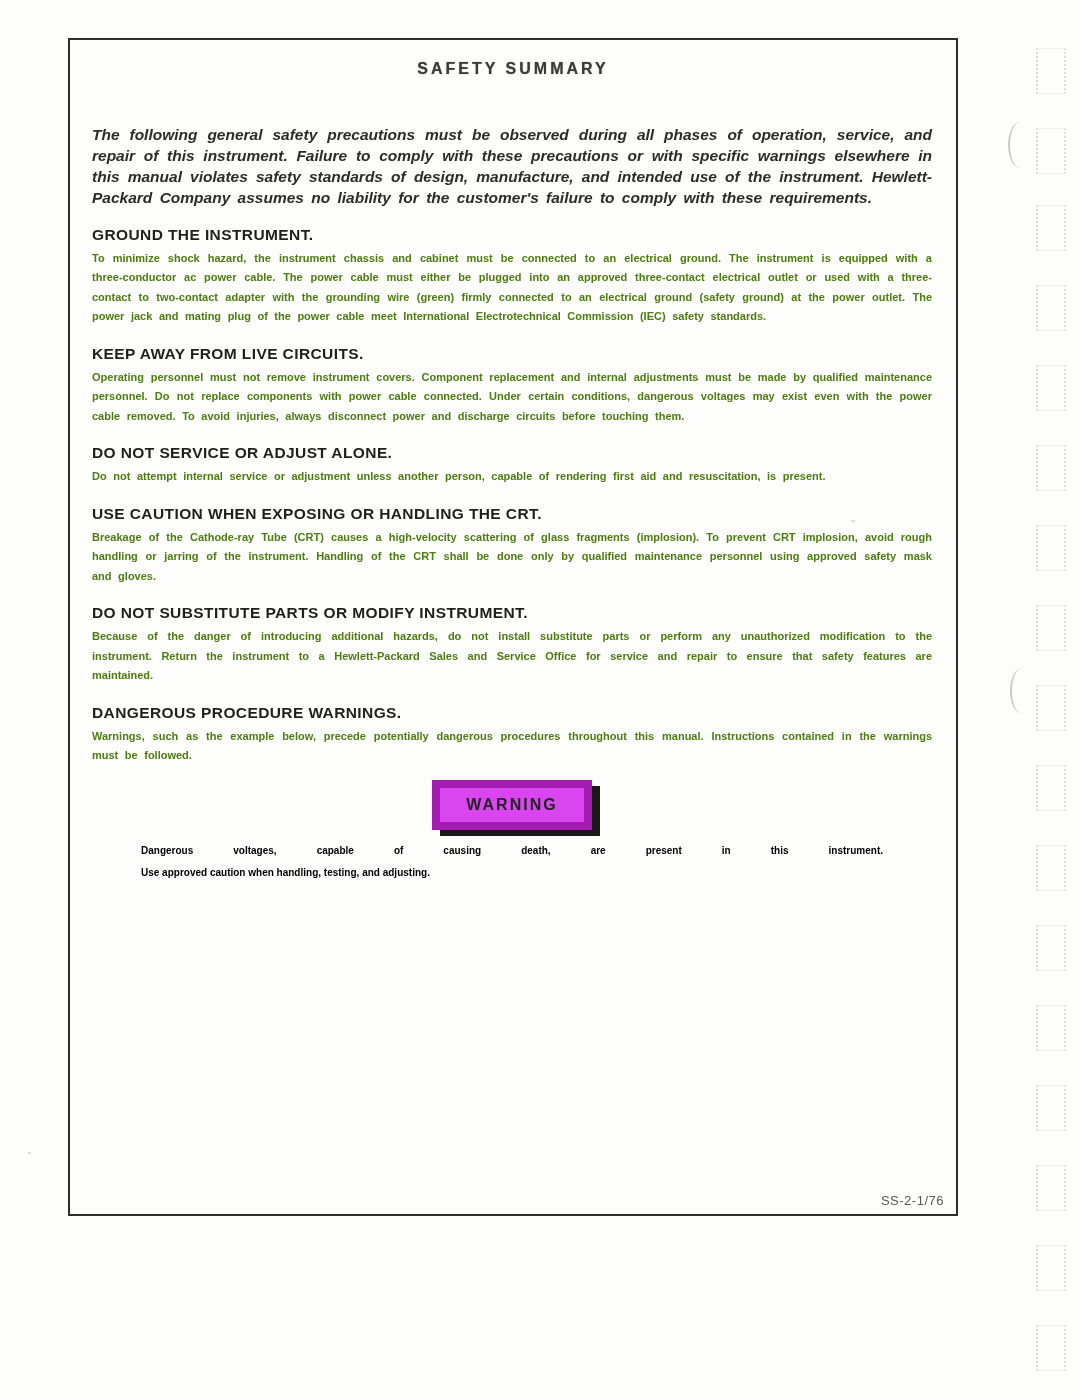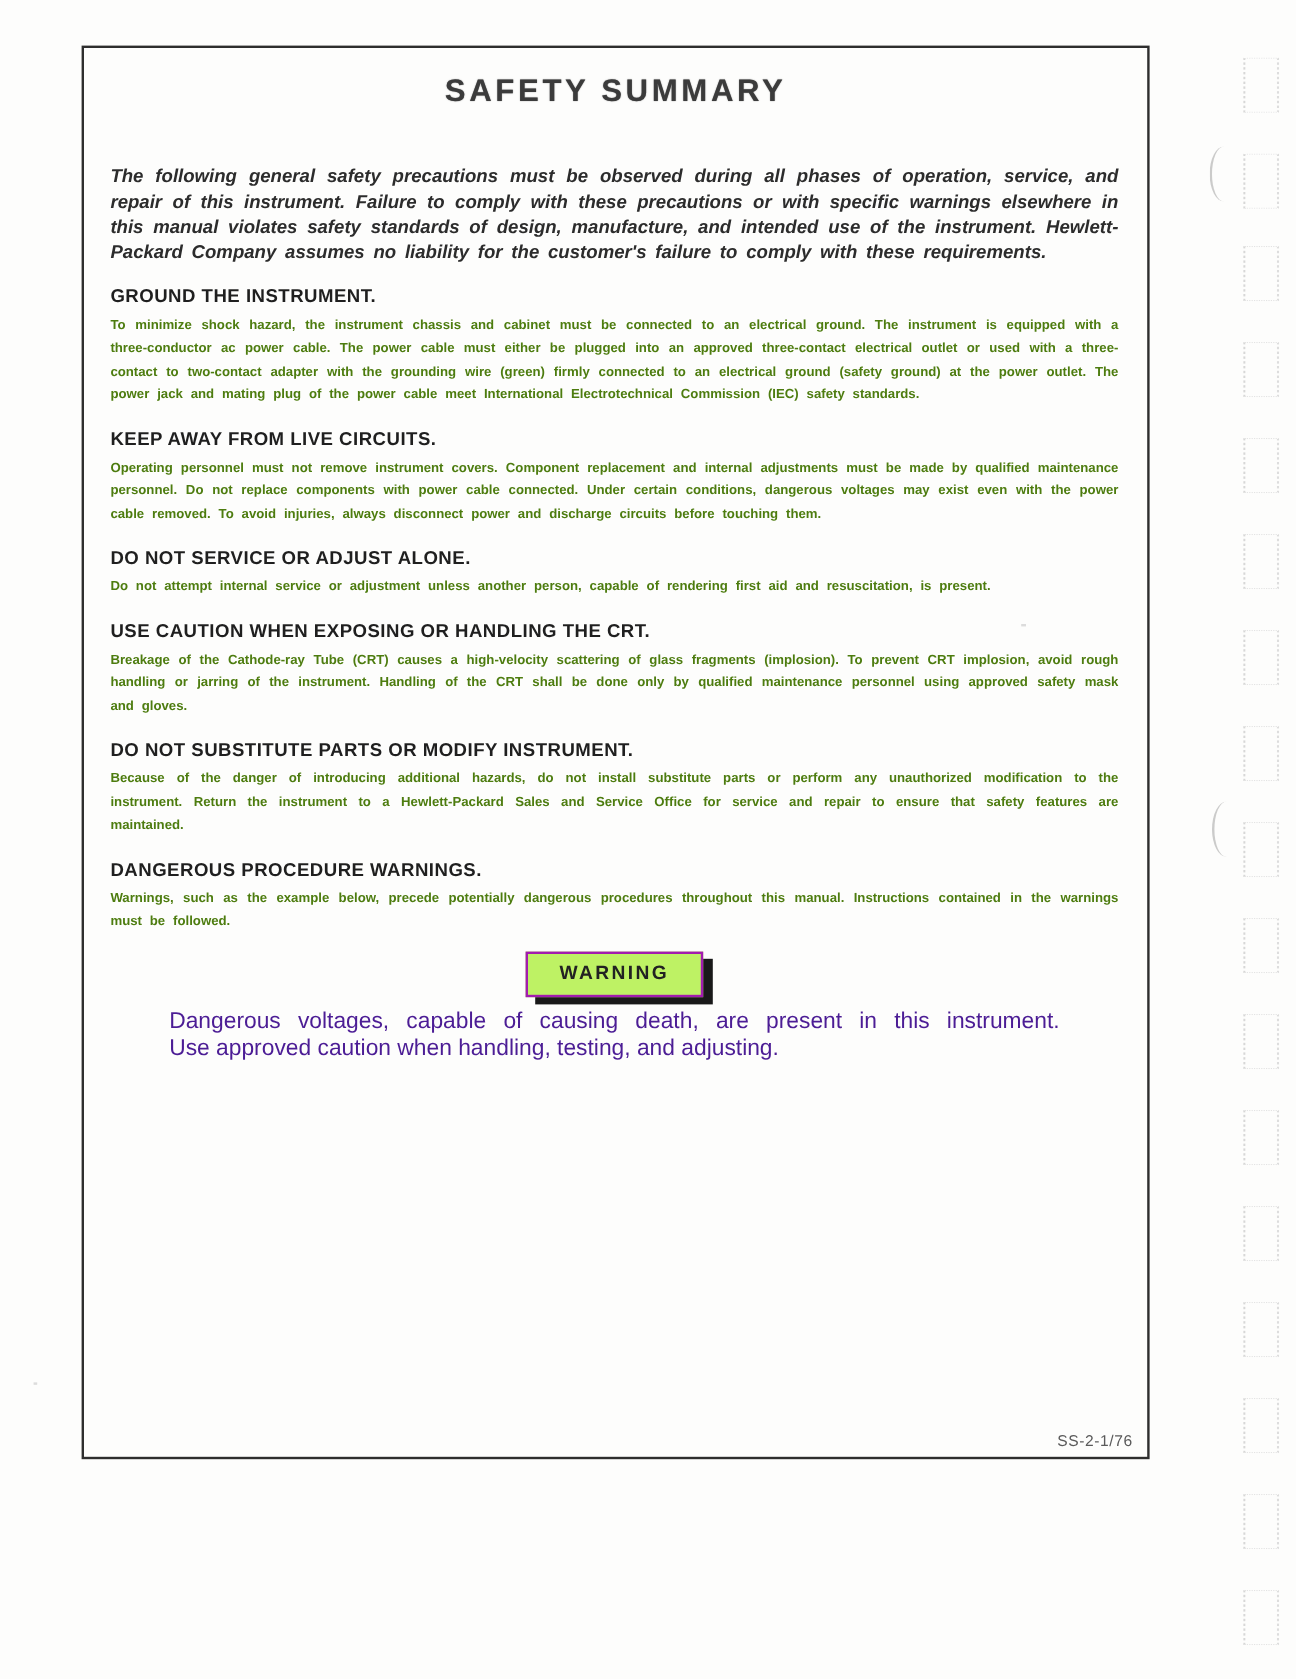--- a/index.html
+++ b/index.html
@@ -13,21 +13,21 @@
   .scan-speck{position:absolute;background:#bbb;opacity:.5;}
 
   .page-frame{
     position:absolute;left:68px;top:38px;width:890px;height:1178px;
     border:2px solid #2e2e2e;
     background:#fdfdfc;
     box-sizing:border-box;
   }
   .page-title{
     margin-top:20px;text-align:center;
-    font-size:26px;font-weight:bold;letter-spacing:3px;
+    font-size:16px;font-weight:bold;letter-spacing:3px;
     color:#3b3b3b;
     text-shadow:0 0 1px #777;
   }
   .content{
     padding:30px 24px 0 22px;
     color:#303030;
   }
   .intro{
     font-weight:bold;font-style:italic;
     font-size:15.5px;line-height:21px;
@@ -43,30 +43,30 @@
     font-size:11px;line-height:19.5px;
     text-align:justify;word-spacing:3.5px;
     color:#4d7c0f;margin:0;
     font-weight:700;
   }
   .warning-wrap{
     margin-top:14px;display:flex;justify-content:center;
   }
   .warning-box{
     position:relative;
-    border:2px solid #a21caf;
-    background:#bef264;
+    border:8px solid #a21caf;
+    background:#d946ef;
     padding:8px 26px;
     font-size:16px;font-weight:bold;letter-spacing:2px;color:#222;
     box-shadow:8px 6px 0 0 #191919;
   }
   .warning-text{
     width:742px;margin:10px auto 0 auto;
-    font-weight:normal;font-size:19px;line-height:22px;
-    color:#4c1d95;
+    font-weight:bold;font-size:10px;line-height:22px;
+    color:#000000;
   }
   .warning-text .l1{text-align:justify;text-align-last:justify;}
   .warning-text .l2{text-align:left;}
   .footer-code{
     position:absolute;right:12px;bottom:6px;
     font-size:13px;color:#5a5a5a;letter-spacing:.5px;
   }
   
   .binding-col{position:absolute;left:1036px;top:0;width:40px;height:1399px;}
   .bind-hole{

